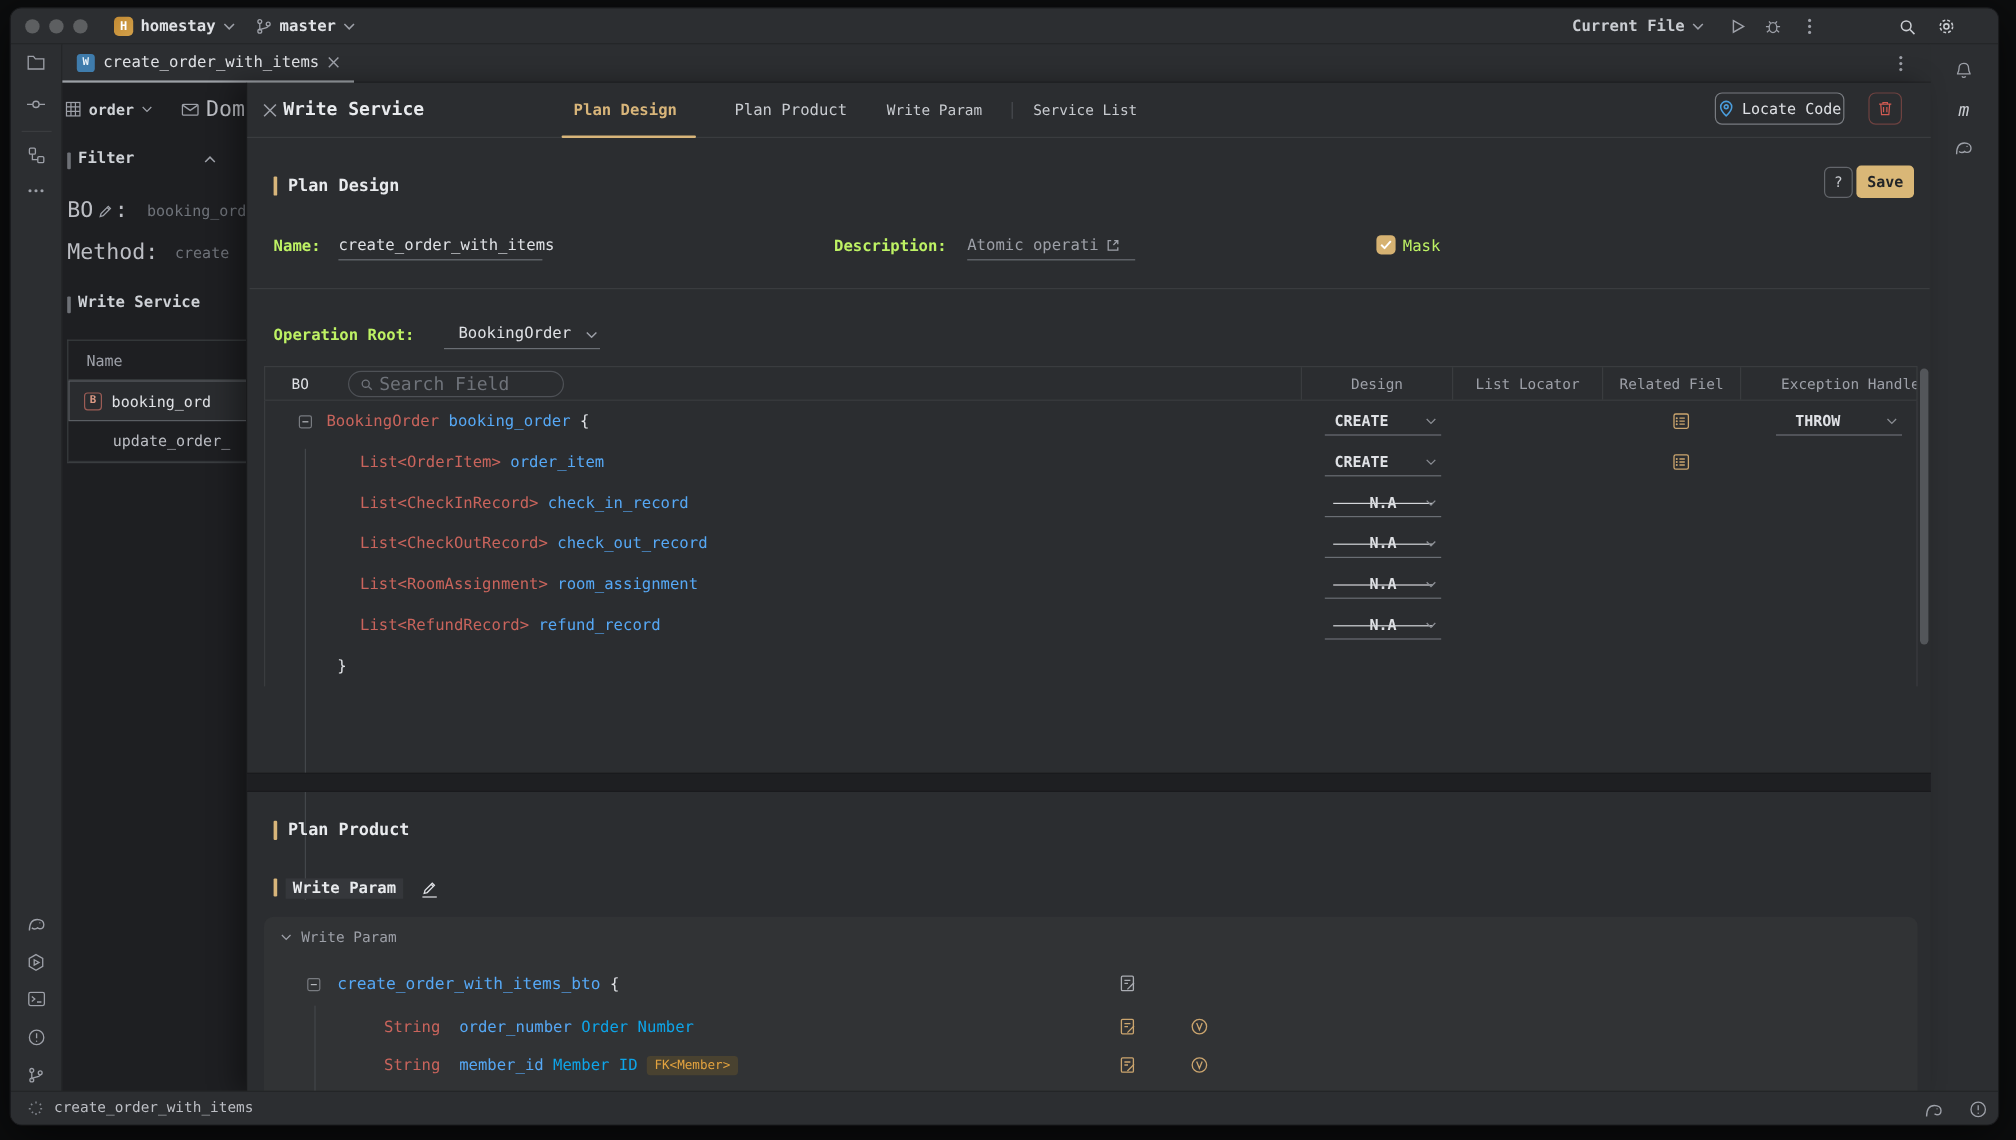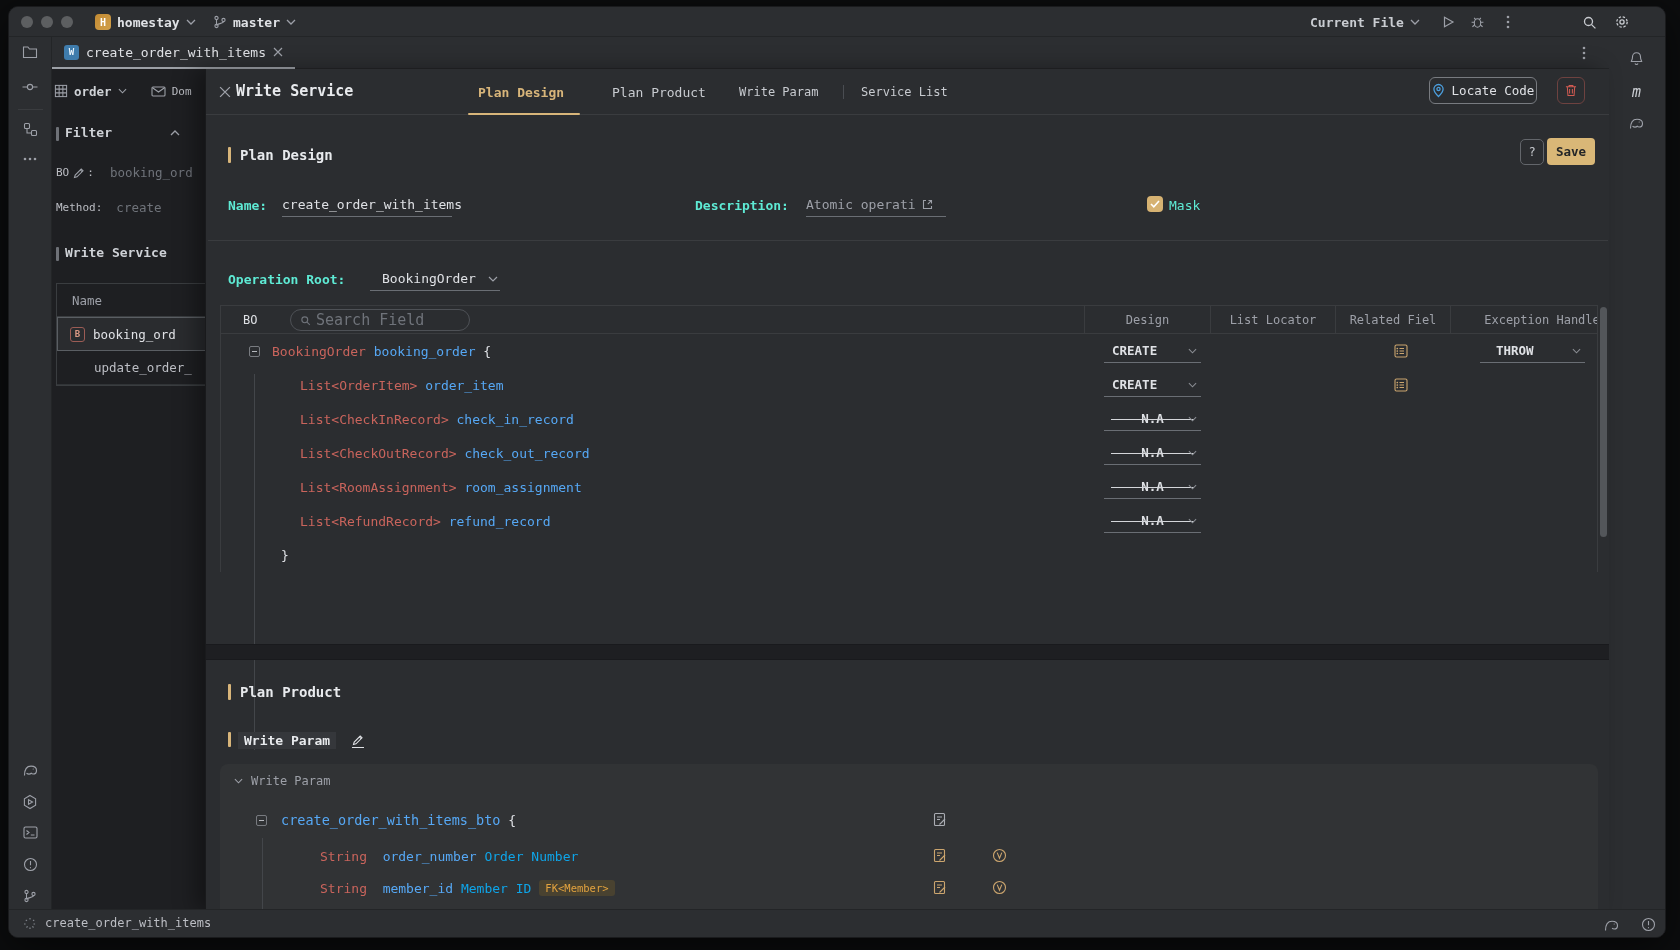--- a/index.html
+++ b/index.html
@@ -34,21 +34,21 @@
     background:#2c2e31; border-bottom:1px solid #232527; }
   #editor-tab { position:absolute; left:0; top:0; height:32px; padding:0 12px; display:flex;
     align-items:center; gap:7px; border-bottom:2px solid #9ca0a6; }
   .file-icon { width:15px; height:15px; border-radius:3px; background:#3f7cac; color:#eaf3fa;
     font-size:9px; font-weight:bold; display:flex; align-items:center; justify-content:center; }
   
   #left-panel { position:absolute; left:43px; top:62px; width:153px; height:842px;
     background:#1e1f22; overflow:hidden; }
   .lp-bar { position:absolute; width:3px; height:14px; background:#6e7177; border-radius:1px; }
   .lp-title { font-weight:bold; color:#ced1d6; font-size:13px; }
-  .lp-label { color:#bcbec4; font-size:11px; }
+  .lp-label { color:#bcbec4; font-size:18px; }
   .lp-value { color:#6f737a; font-size:12.5px; white-space:nowrap; }
   .lp-row { position:absolute; display:flex; align-items:center; gap:6px; white-space:nowrap; }
   #lp-table { position:absolute; left:4px; top:214px; width:200px;
     border:1px solid #3a3d40; border-right:none; }
   .lp-th { height:33px; display:flex; align-items:center; padding-left:15px; color:#9da0a8;
     border-bottom:1px solid #3a3d40; font-size:12.5px; }
   .lp-tr { height:34px; display:flex; align-items:center; padding-left:13px; gap:8px;
     border-bottom:1px solid #313437; color:#bcbec4; font-size:12.5px; white-space:nowrap; }
   .lp-tr.sel { background:#2a2c2f; border:1px solid #5a5e63; color:#dfe1e5; padding-left:12px; }
   .lp-tr.indent { padding-left:37px; }
@@ -63,21 +63,21 @@
     font-size:13px; cursor:default; }
   .p-tab.small { font-size:12px; }
   .p-tab.active { color:#d8b57a; font-weight:bold; }
   .tab-underline { position:absolute; top:44px; height:2px; background:#d8b57a; border-radius:1px; }
   .hdr-btn { position:absolute; top:8px; height:27px; border:1px solid #787b80; border-radius:6px;
     display:flex; align-items:center; justify-content:center; gap:7px; font-size:12.5px; color:#dfe1e5; }
   .hdr-btn.danger { border-color:#6e4240; }
   
   .sec-bar { position:absolute; width:3px; height:16px; background:#d8b57a; border-radius:1px; }
   .sec-title { position:absolute; font-size:14px; font-weight:bold; color:#e8eaed; white-space:nowrap; }
-  .form-label { position:absolute; font-size:13px; font-weight:bold; color:#5eead4; white-space:nowrap; }
+  .form-label { position:absolute; font-size:13px; font-weight:bold; color:#bef264; white-space:nowrap; }
   .form-value { position:absolute; height:24px; display:flex; align-items:center; gap:6px;
     border-bottom:1px solid #6a6e74; font-size:13px; color:#dfe1e5; white-space:nowrap; }
   .form-value.gray { color:#9da0a8; }
   .divider { position:absolute; height:1px; background:#3a3c3f; }
   .chk { position:absolute; width:16px; height:16px; border-radius:4px; background:#d6b272;
     display:flex; align-items:center; justify-content:center; }
   
   #f-table { position:absolute; left:14px; top:236px; width:1378px; }
   #f-thead { position:relative; height:29px; border:1px solid #3a3c3f; background:#2b2d30; }
   .th-cell { position:absolute; top:0; height:27px; display:flex; align-items:center; justify-content:center;

